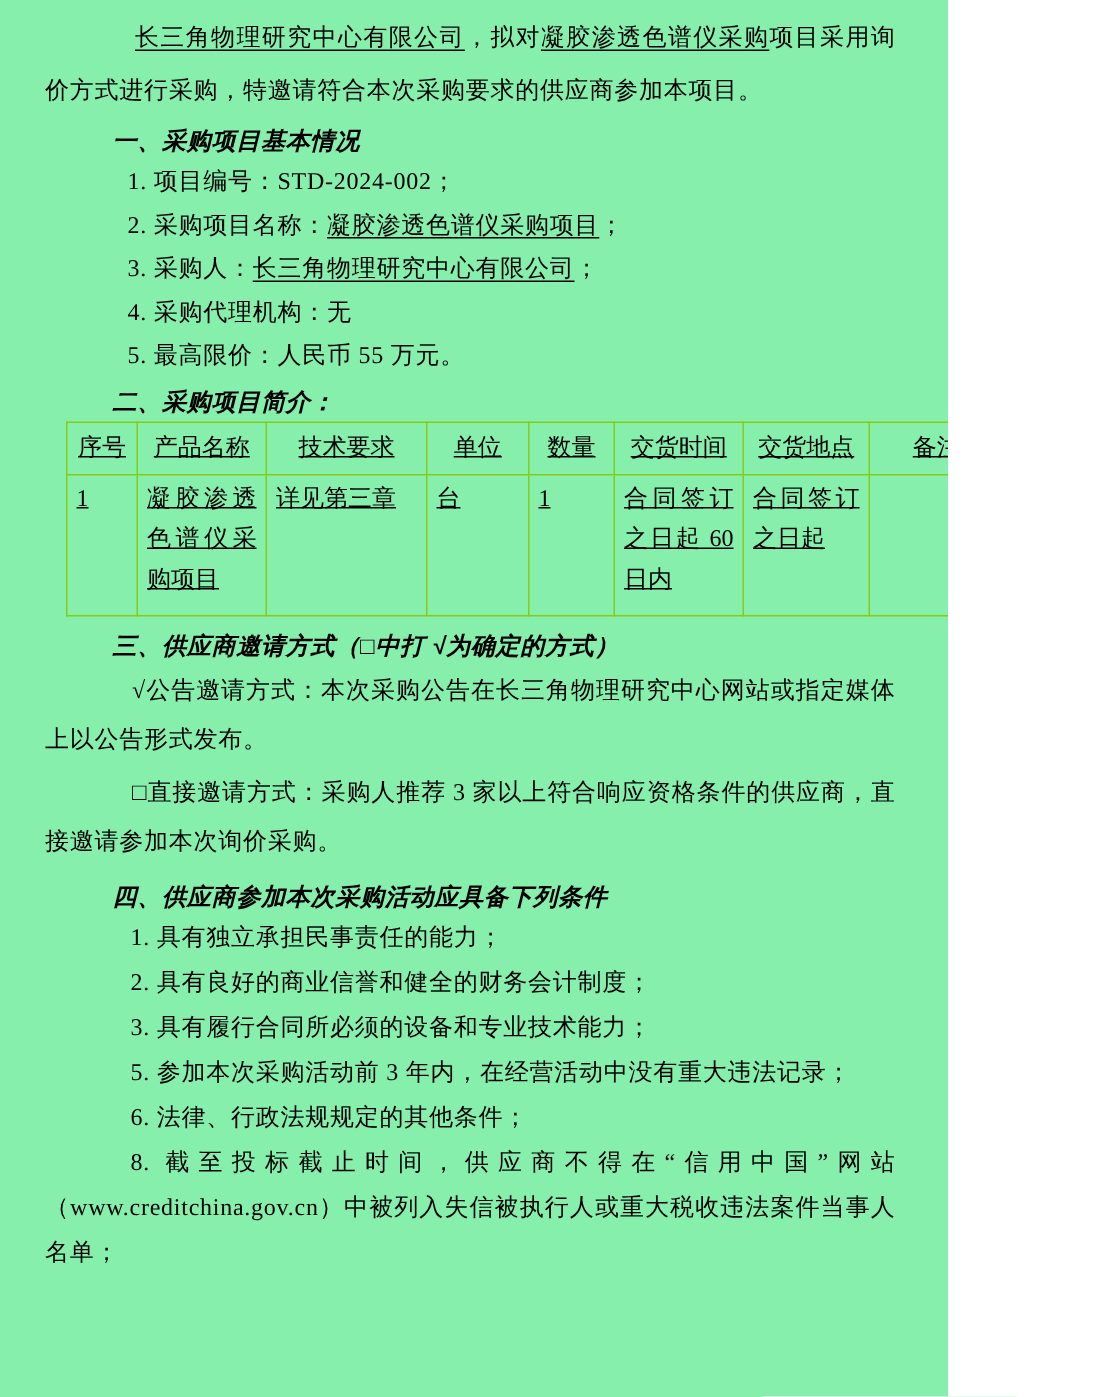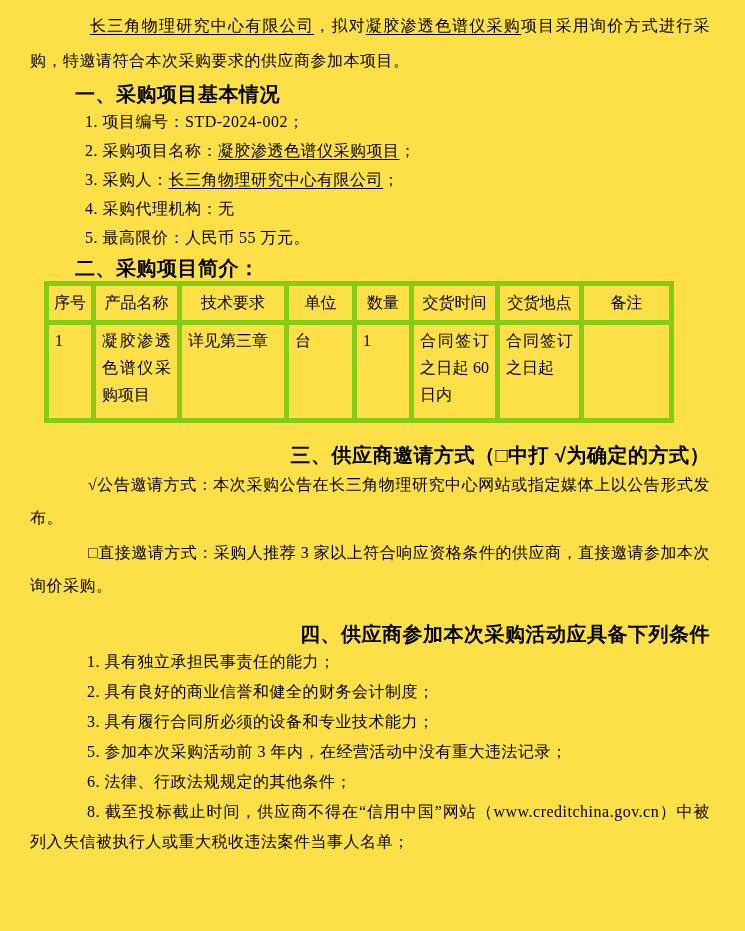--- a/index.html
+++ b/index.html
@@ -1,36 +1,36 @@
 <!DOCTYPE html>
 <html><head>
 <meta charset="utf-8">
 <style>
   html,body{margin:0;padding:0;background:#ffffff;}
   .page{
-    width:745px;height:931px;box-sizing:border-box;
-    padding:8px 35px 0 30px;background:#fde047;color:#000;
+    width:632px;height:931px;box-sizing:border-box;
+    padding:8px 35px 0 30px;background:#86efac;color:#000;
     font-family:"Liberation Serif","DejaVu Serif",serif;
     font-size:16px;letter-spacing:0.5px;overflow:hidden;
   }
   .intro{margin:0;line-height:35px;text-indent:60px;text-align:justify;}
   .u{text-decoration:underline;text-underline-offset:3px;}
   .sec{
     font-family:"Liberation Sans","DejaVu Sans",sans-serif;
-    font-weight:700;font-size:20px;line-height:21px;
-    margin:6px 0 2px 45px;letter-spacing:0.5px;
+    font-weight:700;font-size:16px;line-height:21px;
+    margin:6px 0 2px 45px;letter-spacing:0.5px;font-style:italic;
   }
   .sec .note{font-weight:700;}
-  .mt{margin-top:22px;text-align:right;}
+  .mt{margin-top:10px;}
   .s1-item{margin:0 0 0 55px;line-height:29px;}
   table.tbl{
     border-collapse:collapse;table-layout:fixed;width:625px;
     margin:2px 0 0 14px;font-size:16px;letter-spacing:0;
   }
-  .tbl th,.tbl td{border:5px solid #84cc16;overflow:hidden;}
+  .tbl th,.tbl td{border:1px solid #84cc16;overflow:hidden;text-decoration:underline;}
   .tbl th{
     font-weight:400;text-align:center;line-height:20px;padding:7px 4px;
   }
   .tbl td{
     vertical-align:top;text-align:justify;line-height:27px;
     padding:2px 6px 4px 6px;height:87px;box-sizing:content-box;
   }
   .opt{margin:2px 0 0 0;line-height:33px;text-indent:58px;text-align:justify;}
   .c-item{margin:0;line-height:30px;text-indent:57px;text-align:justify;}
 </style>

